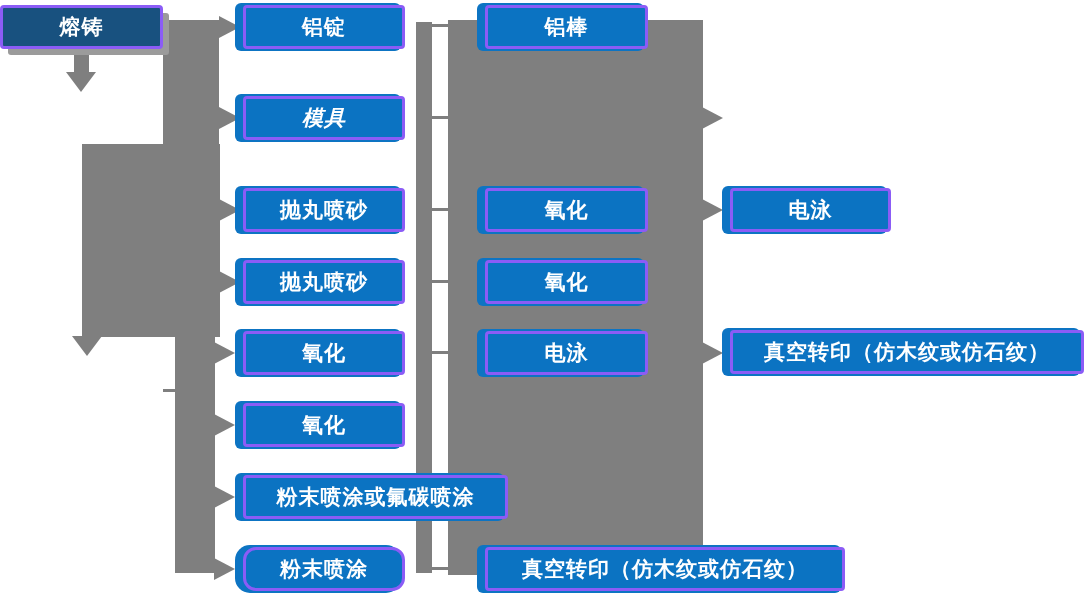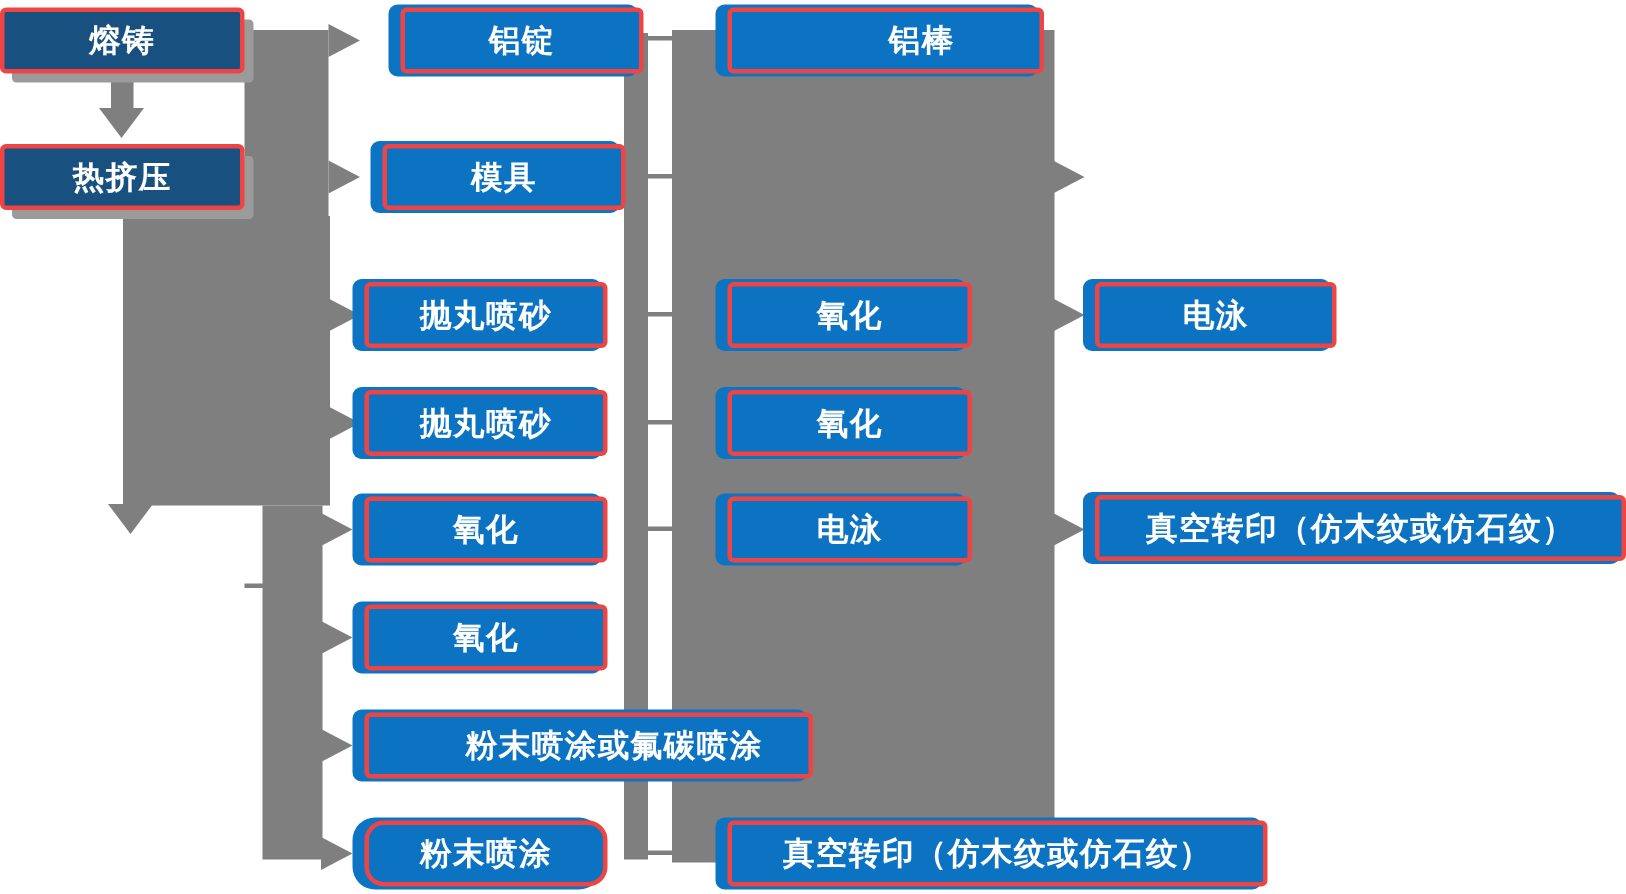--- a/index.html
+++ b/index.html
@@ -1,21 +1,21 @@
 <!DOCTYPE html>
 <html><head>
 <meta charset="utf-8">
 <style>
   html,body{margin:0;padding:0;background:#ffffff;}
   body{font-family:"Liberation Sans","DejaVu Sans",sans-serif;}
   #canvas{position:relative;width:1084px;height:596px;background:#ffffff;overflow:hidden;}
 
   
   .node{
-    position:absolute;height:38px;border:3px solid #ef4444;border-radius:4px;
+    position:absolute;height:38px;border:3px solid #8b5cf6;border-radius:4px;
     display:flex;align-items:center;justify-content:center;
     color:#ffffff;font-size:21px;font-weight:600;letter-spacing:1px;
     white-space:nowrap;z-index:3;box-sizing:content-box;
   }
   .bright{background:#0b73c2;box-shadow:-6px 0 0 2px #0d74c3;}
   .dark{background:#18517f;box-shadow:7px 7px 0 -1px #9b9b9b;}
 
   
   .gray{position:absolute;background:#7f7f7f;z-index:1;}
   .arrow-right{
@@ -66,32 +66,31 @@
   <div class="thinline" style="left:418px;top:208px;width:30px;"></div>
   <div class="thinline" style="left:418px;top:280px;width:30px;"></div>
   <div class="thinline" style="left:418px;top:351px;width:30px;"></div>
   <div class="thinline" style="left:418px;top:567px;width:30px;"></div>
 
   <div class="arrow-right" style="left:702px;top:107px;"></div>
   <div class="arrow-right" style="left:702px;top:199px;"></div>
   <div class="arrow-right" style="left:702px;top:342px;"></div>
 
   <div class="node dark" style="left:0px;top:5px;width:157px;">熔铸</div>
-  <div class="node dark" style="left:0px;top:96px;width:157px;">热挤压</div>
 
-  <div class="node bright" style="left:243px;top:5px;width:156px;margin-left:24px;">铝锭</div>
-  <div class="node bright" style="left:255px;top:96px;width:156px;">模具</div>
+  <div class="node bright" style="left:243px;top:5px;width:156px;">铝锭</div>
+  <div class="node bright" style="left:243px;top:96px;width:156px;font-style:italic;">模具</div>
   <div class="node bright" style="left:243px;top:188px;width:156px;">抛丸喷砂</div>
   <div class="node bright" style="left:243px;top:260px;width:156px;">抛丸喷砂</div>
   <div class="node bright" style="left:243px;top:331px;width:156px;">氧化</div>
   <div class="node bright" style="left:243px;top:403px;width:156px;">氧化</div>
-  <div class="node bright" style="left:243px;top:475px;width:259px;padding-left:34px;">粉末喷涂或氟碳喷涂</div>
+  <div class="node bright" style="left:243px;top:475px;width:259px;">粉末喷涂或氟碳喷涂</div>
   <div class="node bright" style="left:243px;top:547px;width:156px;border-radius:13px;">粉末喷涂</div>
 
-  <div class="node bright" style="left:485px;top:5px;width:157px;padding-left:48px;">铝棒</div>
+  <div class="node bright" style="left:485px;top:5px;width:157px;">铝棒</div>
   <div class="node bright" style="left:485px;top:188px;width:157px;">氧化</div>
   <div class="node bright" style="left:485px;top:260px;width:157px;">氧化</div>
   <div class="node bright" style="left:485px;top:331px;width:157px;">电泳</div>
   <div class="node bright" style="left:485px;top:547px;width:354px;">真空转印（仿木纹或仿石纹）</div>
 
   <div class="node bright" style="left:730px;top:188px;width:155px;">电泳</div>
   <div class="node bright" style="left:730px;top:330px;width:348px;">真空转印（仿木纹或仿石纹）</div>
 
 </div>
 

